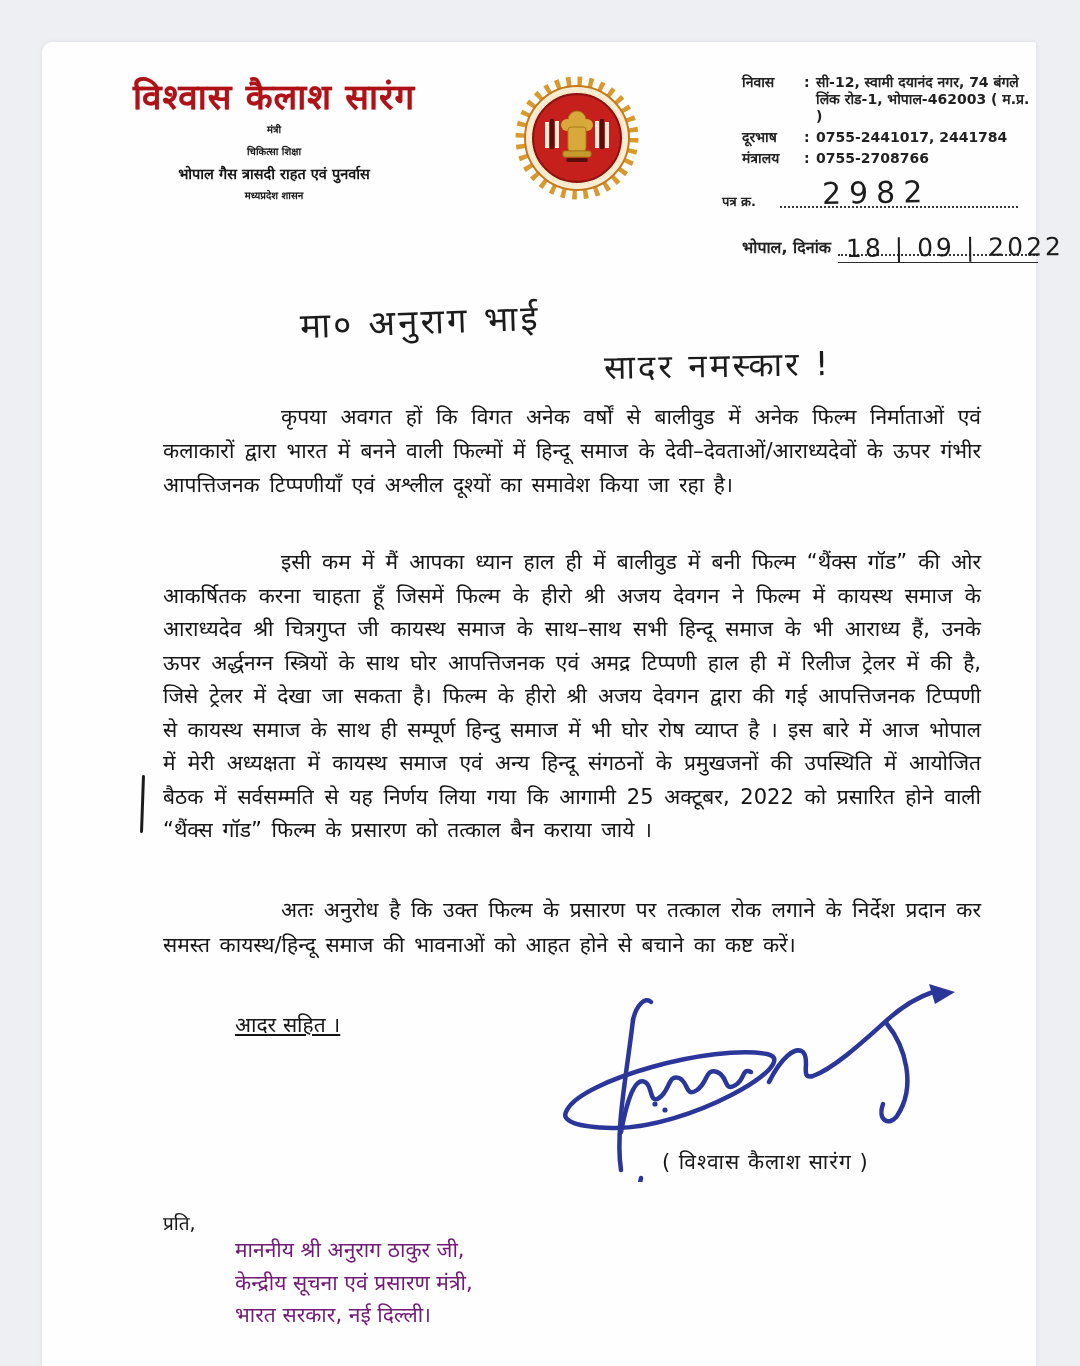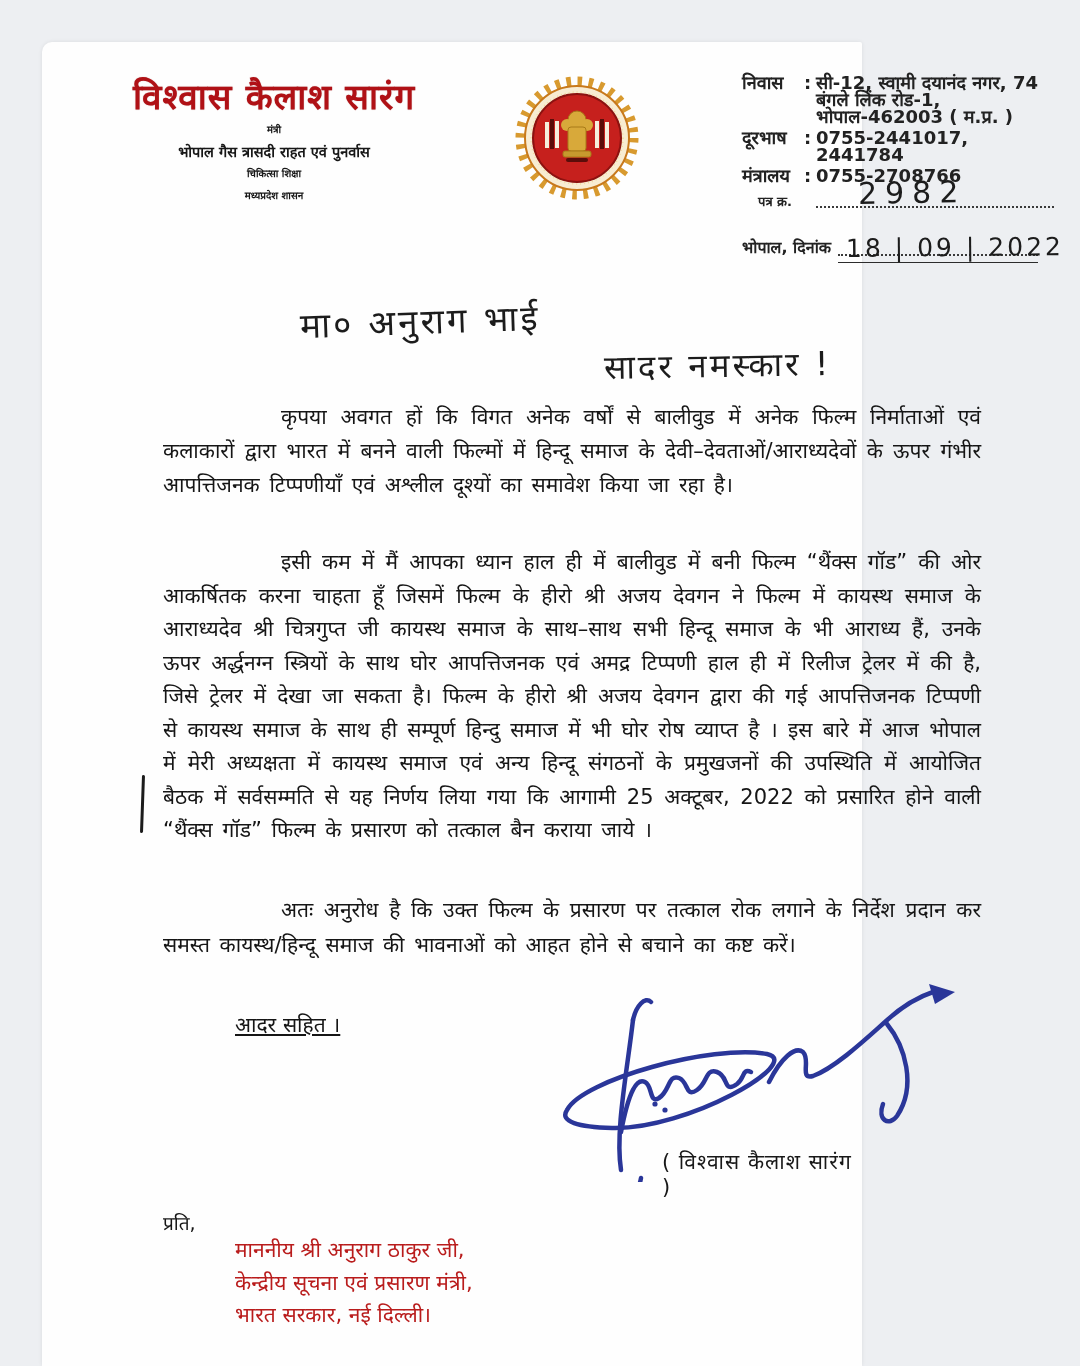--- a/index.html
+++ b/index.html
@@ -4,40 +4,40 @@
 <style>
   html,body{margin:0;padding:0;}
   body{
     width:1080px;height:1366px;
     background:#edeff2;
     font-family:"DejaVu Sans","Liberation Sans",sans-serif;
     position:relative;overflow:hidden;
     -webkit-font-smoothing:antialiased;
   }
   .page{
-    position:absolute;left:42px;top:42px;width:820px;height:1324px;
+    position:absolute;left:42px;top:42px;width:994px;height:1324px;
     background:#fefefe;border-radius:10px 2px 0 0;
     box-shadow:0 0 4px rgba(0,0,0,.08);
   }
   
   .lh-left{position:absolute;left:52px;top:30px;width:360px;text-align:center;}
   .lh-name{
     font-size:35px;font-weight:bold;color:#b01116;
     letter-spacing:1px;white-space:nowrap;
     text-shadow:0 0 1px rgba(120,0,0,.4);
   }
   .lh-title{font-size:10px;font-weight:bold;color:#171717;line-height:22px;}
   .lh-title.small{font-size:14.5px;}
   .emblem-wrap{position:absolute;left:470px;top:33px;width:130px;height:130px;}
   .lh-contact{position:absolute;left:700px;top:32px;width:296px;}
-  .c-row{display:flex;font-size:18px;font-weight:bold;color:#222;line-height:17px;margin-bottom:4px;}
+  .c-row{display:flex;font-size:14px;font-weight:bold;color:#222;line-height:17px;margin-bottom:4px;}
   .c-label{width:62px;flex:0 0 62px;}
   .c-colon{width:12px;flex:0 0 12px;}
   .c-value{flex:1;}
-  .letterno-row{position:absolute;left:716px;top:130px;width:296px;height:40px;}
+  .letterno-row{position:absolute;left:680px;top:130px;width:296px;height:40px;}
   .letterno-label{position:absolute;left:0;bottom:2px;font-size:13px;font-weight:bold;color:#222;}
   .letterno-line{position:absolute;left:58px;right:0;bottom:4px;border-bottom:2px dotted #3a3a3a;}
   .letterno-value{
     position:absolute;left:100px;bottom:2px;font-size:30px;color:#1d1d1d;
     letter-spacing:8px;transform:rotate(-1deg);
   }
   .date-row{position:absolute;left:700px;top:178px;width:296px;height:42px;}
   .date-label{position:absolute;left:0;bottom:4px;font-size:16px;font-weight:bold;color:#222;}
   .date-line{position:absolute;left:96px;right:0;bottom:6px;border-bottom:2px dotted #3a3a3a;}
   .date-solid{position:absolute;left:96px;right:0;bottom:-1px;border-bottom:1.5px solid #2c2c2c;}
@@ -71,32 +71,32 @@
     background:#1b1b1b;transform:rotate(2deg);border-radius:2px;
   }
   
   .sig-wrap{position:absolute;left:495px;top:940px;width:440px;height:200px;}
   .signatory{
     position:absolute;left:620px;top:1105px;font-size:21px;color:#181818;
     letter-spacing:1px;
   }
   
   .to-label{position:absolute;left:121px;top:1168px;font-size:19px;color:#151515;}
-  .to-lines{position:absolute;left:193px;top:1192px;font-size:21px;color:#b91c1c;line-height:32.5px;}
+  .to-lines{position:absolute;left:193px;top:1192px;font-size:21px;color:#701a75;line-height:32.5px;}
 </style>
 </head>
 <body>
 
 <div class="page">
 
   <div class="lh-left">
     <div class="lh-name">विश्वास कैलाश सारंग</div>
     <div class="lh-title">मंत्री</div>
+    <div class="lh-title">चिकित्सा शिक्षा</div>
     <div class="lh-title small">भोपाल गैस त्रासदी राहत एवं पुनर्वास</div>
-    <div class="lh-title">चिकित्सा शिक्षा</div>
     <div class="lh-title">मध्यप्रदेश शासन</div>
   </div>
 
   <div class="emblem-wrap">
     <svg width="130" height="130" viewBox="0 0 130 130">
       <circle cx="65" cy="63" r="56" fill="none" stroke="#d89a2f" stroke-width="11" stroke-dasharray="4.5 6.5"></circle>
       <circle cx="65" cy="63" r="52" fill="#f8ecd2" stroke="#c8791c" stroke-width="2"></circle>
       <circle cx="65" cy="63" r="44" fill="#c6201d" stroke="#8c1210" stroke-width="2"></circle>
       <circle cx="65" cy="63" r="46" fill="none" stroke="#f0d9a0" stroke-width="1.5" stroke-dasharray="1 3"></circle>
 

